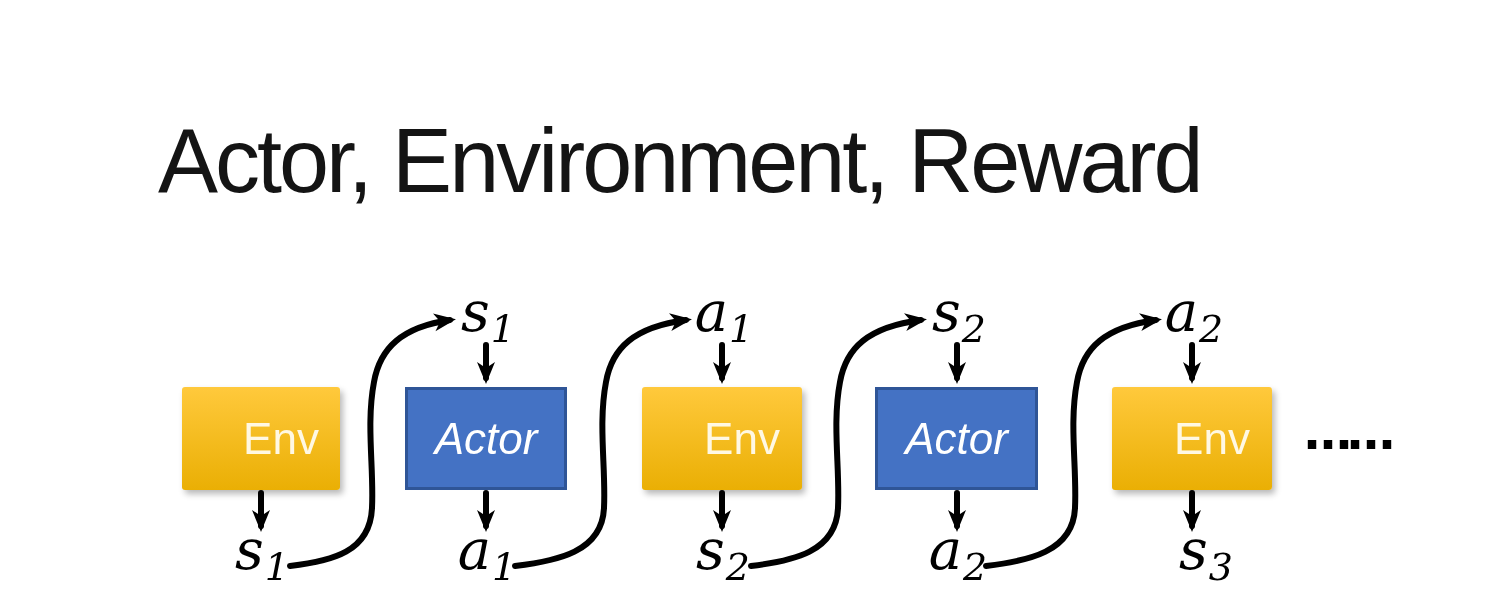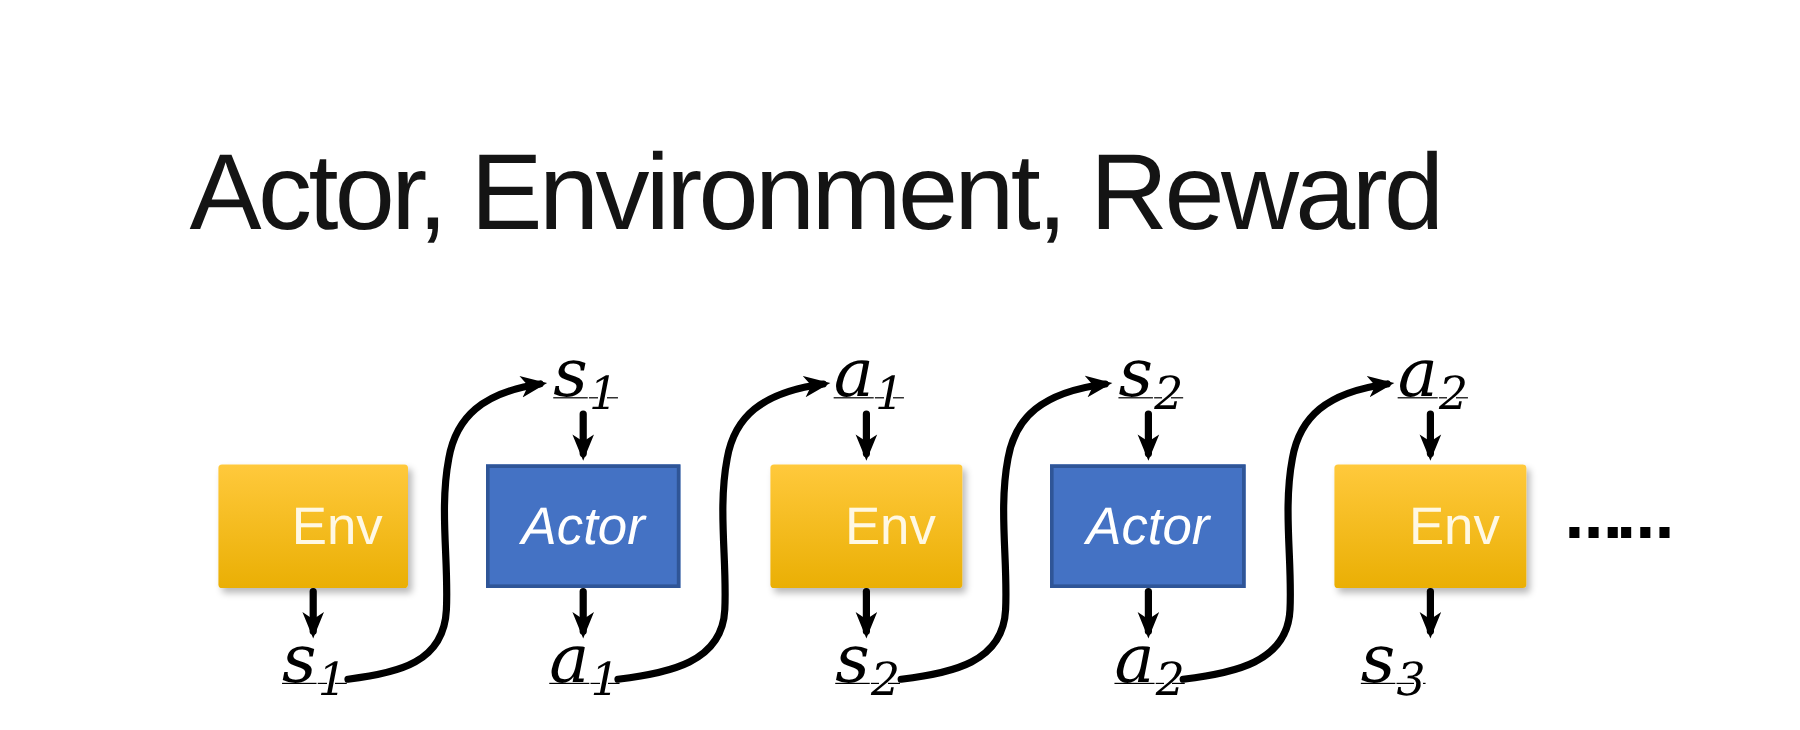--- a/index.html
+++ b/index.html
@@ -69,28 +69,27 @@
   .b4{left:835px;width:163px;}
   .b5{left:1072px;width:160px;}
   .mlabel{
     position:absolute;
     transform:translateX(-50%);
     font-family:"DejaVu Serif",serif;
     font-style:italic;
     color:#000;
     white-space:nowrap;
     line-height:1;
-    text-decoration:underline;
   }
   .mlabel .base{font-size:56px;}
   .mlabel .sub{font-size:38px;position:relative;top:11px;margin-left:1px;}
   .mlabel.top{top:284px;}
   .mlabel.bottom{top:522px;}
   .tl1{left:448px;} .tl2{left:684px;} .tl3{left:919px;} .tl4{left:1154px;}
-  .bl1{left:222px;} .bl2{left:447px;} .bl3{left:683px;} .bl4{left:918px;} .bl5{left:1121px;}
+  .bl1{left:222px;} .bl2{left:447px;} .bl3{left:683px;} .bl4{left:918px;} .bl5{left:1166px;}
   .dots{
     position:absolute;
     left:1264px;top:408px;
     font-family:"DejaVu Sans",sans-serif;
     font-size:48px;
     font-weight:900;
     letter-spacing:-5px;
     color:#000;
     line-height:1;
   }

